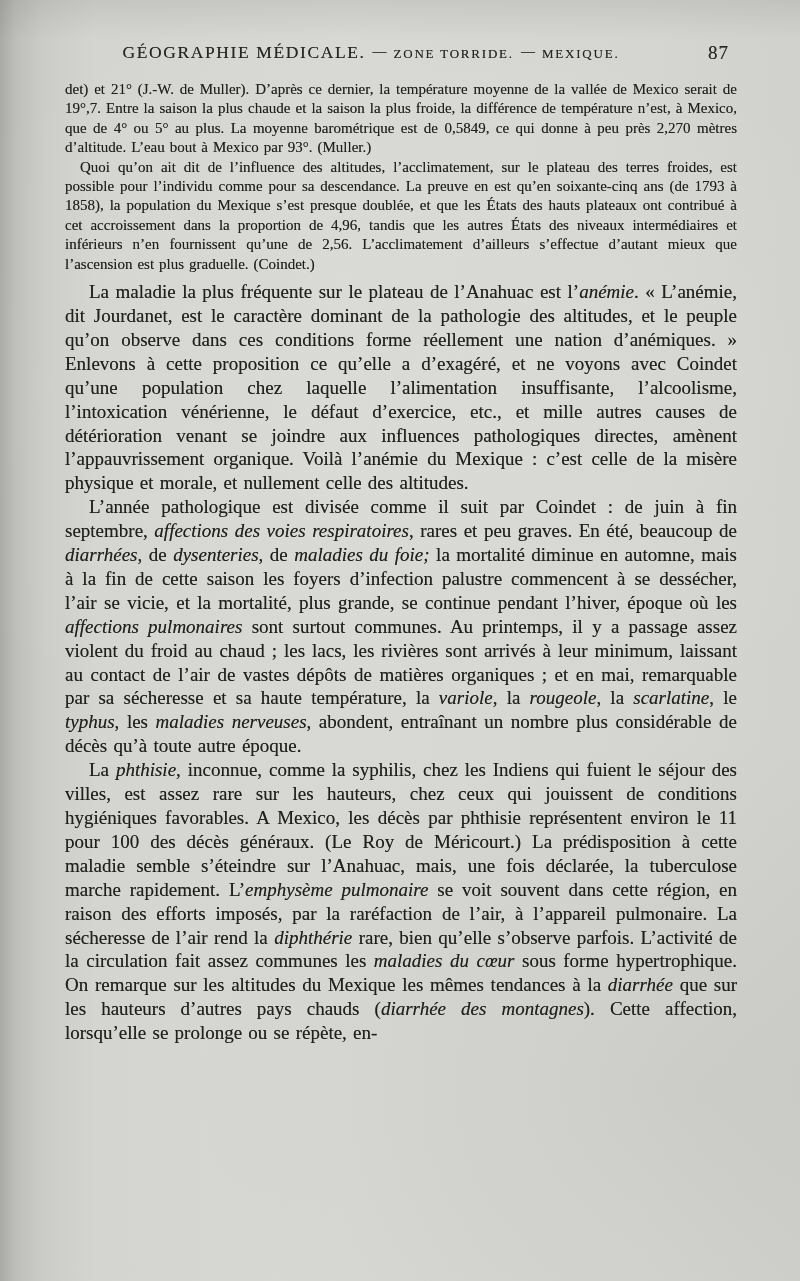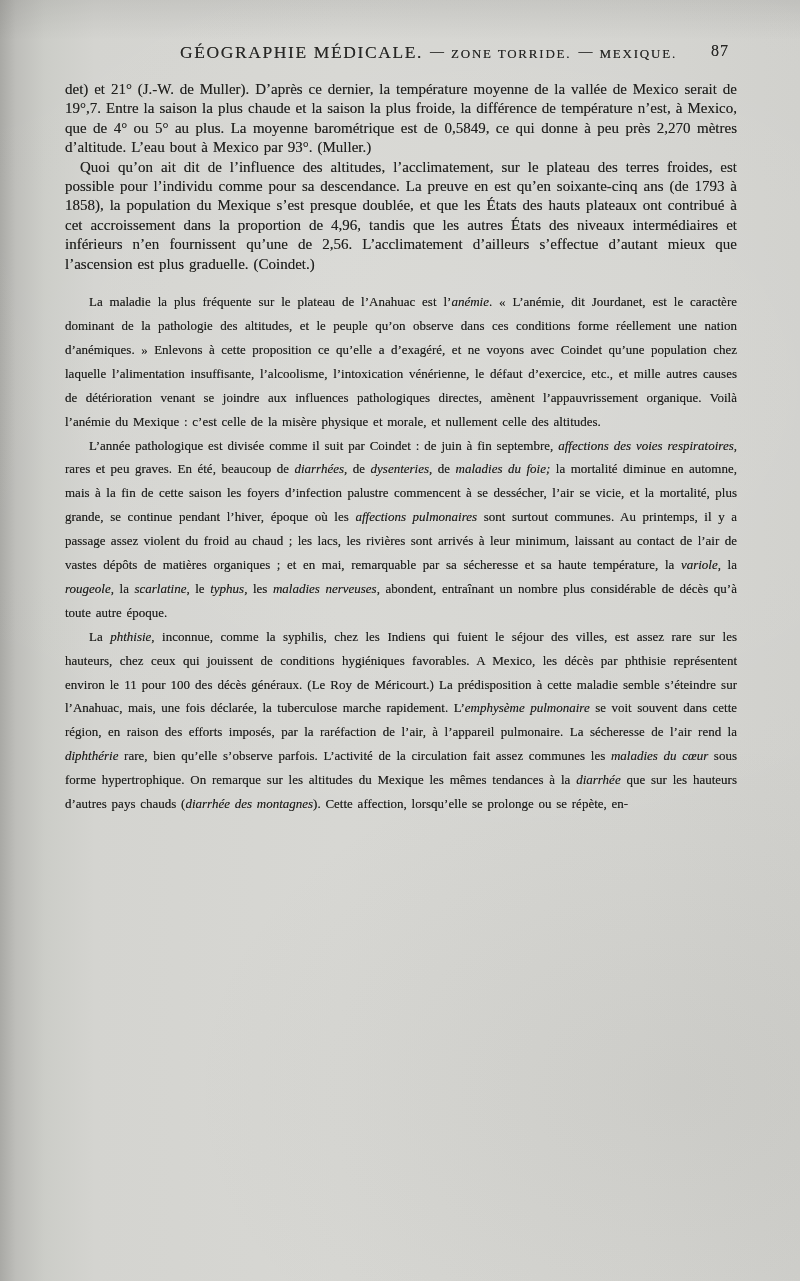--- a/index.html
+++ b/index.html
@@ -30,21 +30,21 @@
   }
   .content {
     position: absolute;
     left: 65px;
     top: 42px;
     width: 672px;
   }
   .header {
     position: relative;
     height: 26px;
-    text-align: right;
+    text-align: center;
     white-space: nowrap;
     color: #262624;
     text-shadow: 0 0 0.6px rgba(34,34,32,0.55);
     padding-right: 60px;
   }
   .title-main {
     font-size: 17.5px;
     letter-spacing: 1.6px;
   }
   .title-sub {
@@ -54,34 +54,34 @@
   .hdr-dash {
     font-size: 14px;
     padding: 0 7px;
     position: relative;
     top: -2px;
   }
   .page-number {
     position: absolute;
     right: 8px;
     top: 0;
-    font-size: 16px;
+    font-size: 19px;
     letter-spacing: 1px;
   }
   .smalltext {
     margin-top: 12px;
     font-size: 15px;
     line-height: 19.4px;
     text-align: justify;
     word-spacing: 1.2px;
     text-shadow: 0 0 0.5px rgba(32,32,30,0.5);
   }
   .maintext {
-    margin-top: 16px;
-    font-size: 13px;
+    margin-top: 6px;
+    font-size: 19px;
     line-height: 23.9px;
     text-align: justify;
     word-spacing: 1.5px;
     text-shadow: 0 0 0.6px rgba(32,32,30,0.55);
   }
   .smalltext p, .maintext p {
     margin: 0;
   }
   .smalltext p { text-indent: 15px; }
   .maintext p  { text-indent: 24px; }

